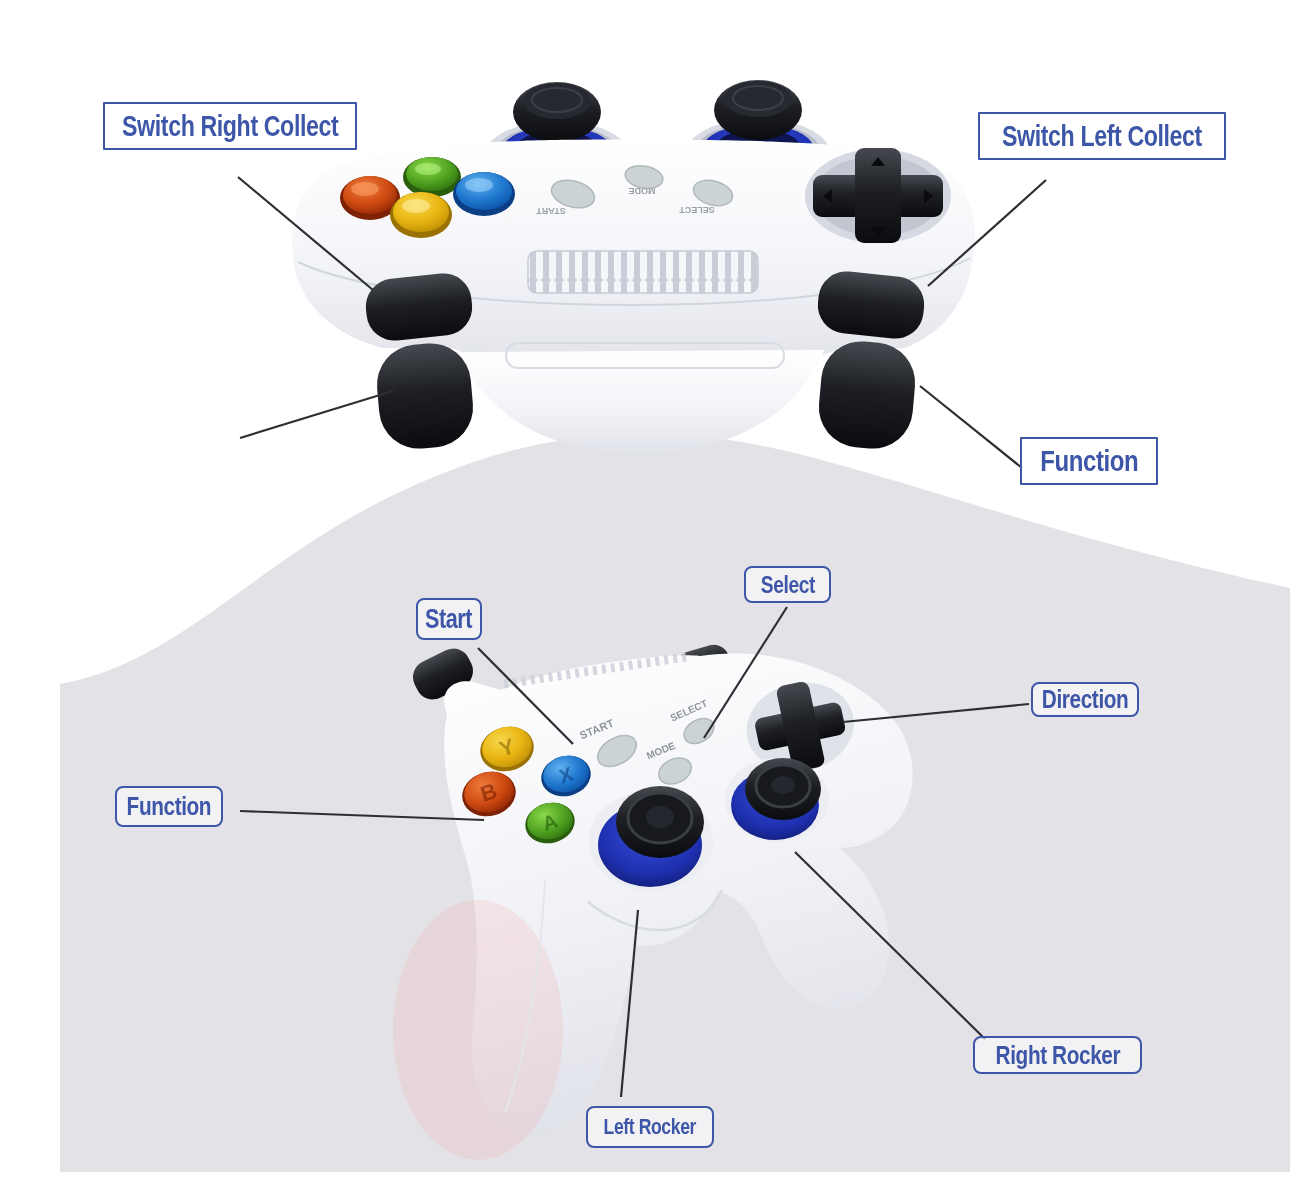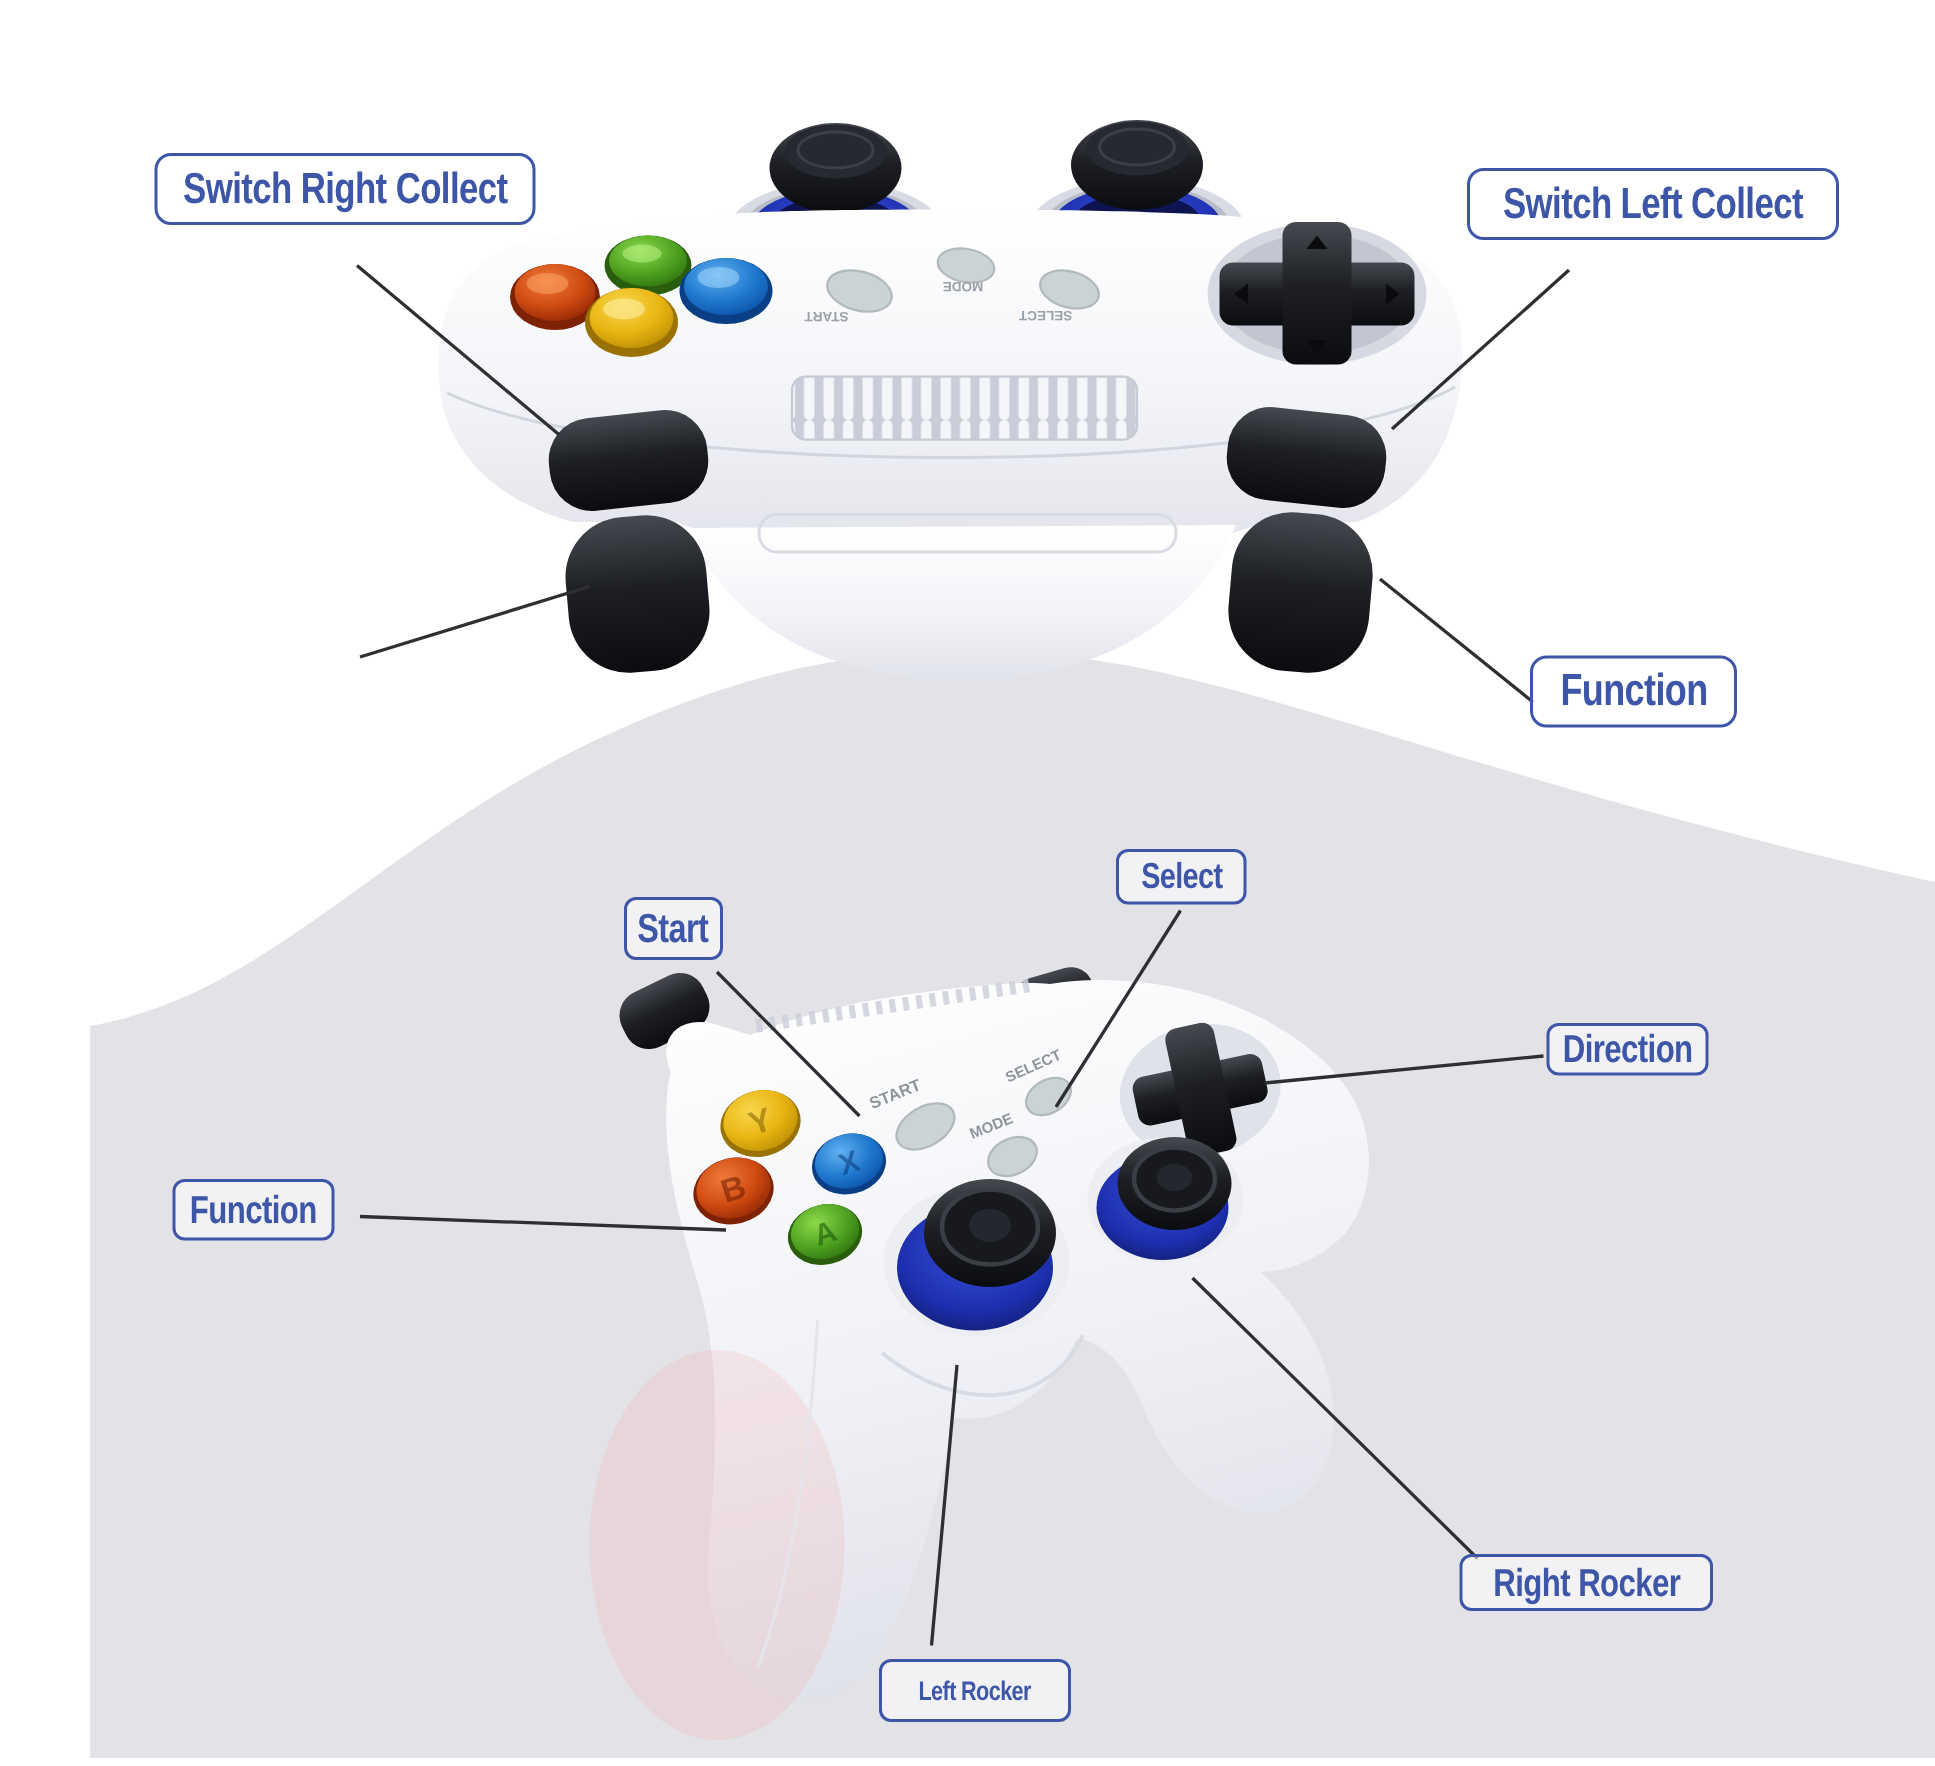--- a/index.html
+++ b/index.html
@@ -3,21 +3,21 @@
 <meta charset="utf-8">
 <style>
   html,body{margin:0;padding:0;background:#ffffff;}
   .canvas{
     position:relative;width:1290px;height:1177px;background:#ffffff;overflow:hidden;
     font-family:"Liberation Sans", sans-serif;
   }
   svg.scene{position:absolute;left:0;top:0;}
   .callout{
     position:absolute;display:flex;align-items:center;justify-content:center;
-    border:2.5px solid #3d56a8;border-radius:11px;background:rgba(255,255,255,.55);
+    border:2.5px solid #3d56a8;border-radius:1px;background:rgba(255,255,255,.55);
     color:#3d56a8;font-weight:bold;box-sizing:border-box;white-space:nowrap;
   }
   .callout.small{border-width:2px;border-radius:8px;}
   .callout span{display:inline-block;transform:scaleX(.8);letter-spacing:-.5px;}
   .svgtxt{font-family:"Liberation Sans", sans-serif;font-weight:bold;}
 </style>
 </head>
 <body>
 
 <div class="canvas">
@@ -288,17 +288,17 @@
 </div>
 
 <div class="callout small" style="left:115px;top:786px;width:108px;height:41px;font-size:26px">
   <span>Function</span>
 </div>
 
 <div class="callout small" style="left:973px;top:1036px;width:169px;height:38px;font-size:26px">
   <span>Right Rocker</span>
 </div>
 
-<div class="callout small" style="left:586px;top:1106px;width:128px;height:42px;font-size:18px">
+<div class="callout small" style="left:586px;top:1106px;width:128px;height:42px;font-size:22px">
   <span>Left Rocker</span>
 </div>
 
 </div>
 
 </body></html>

